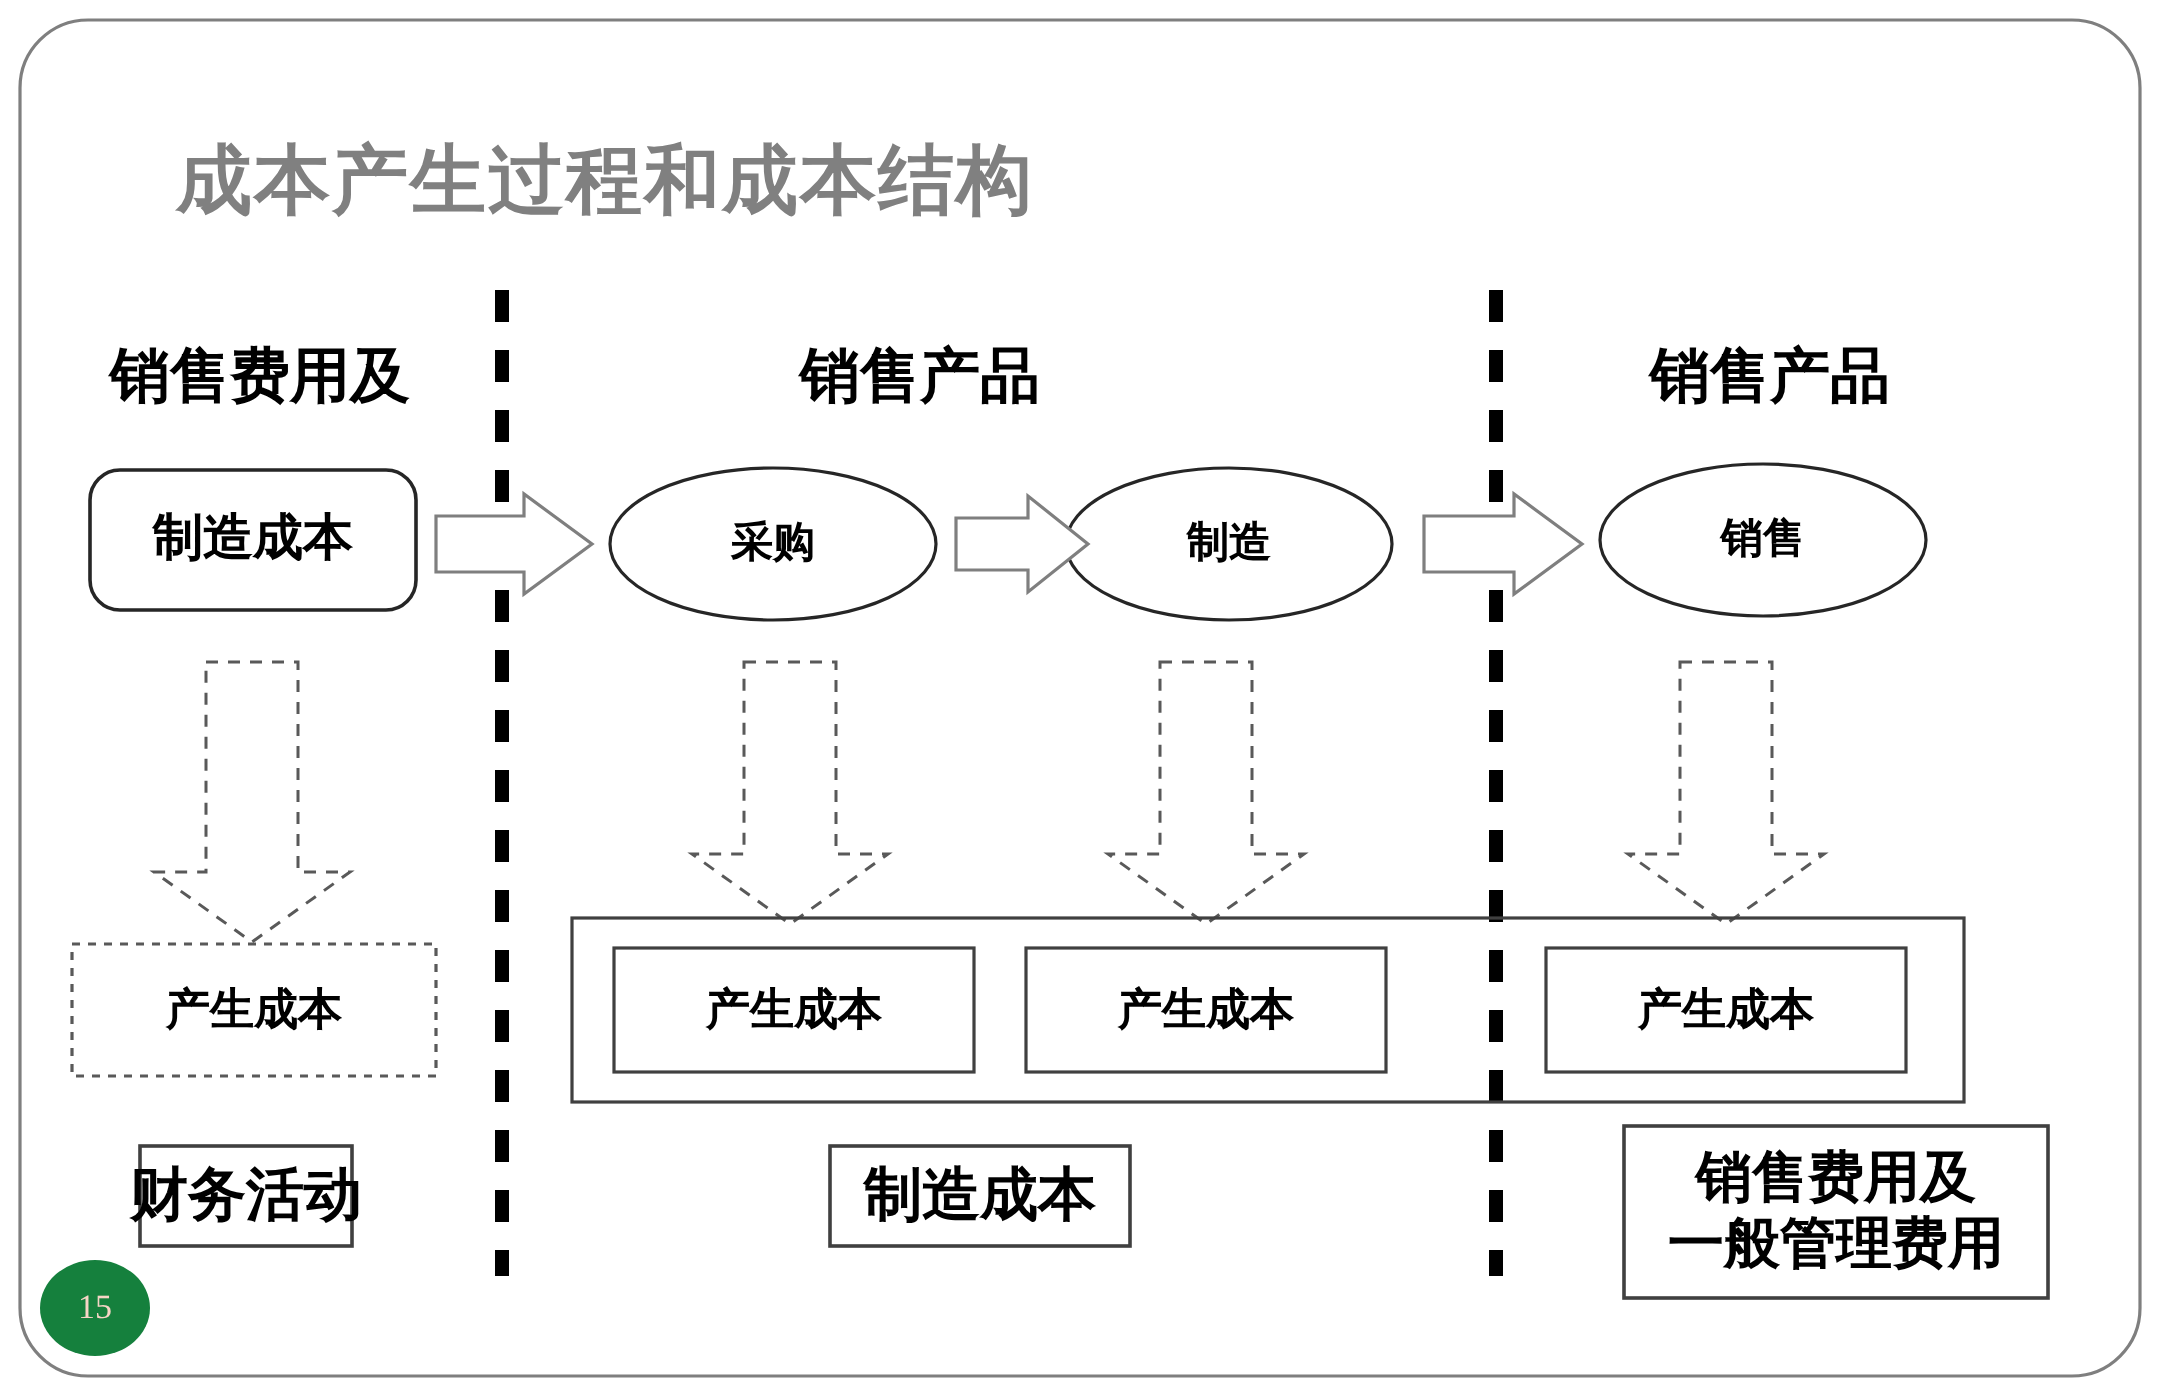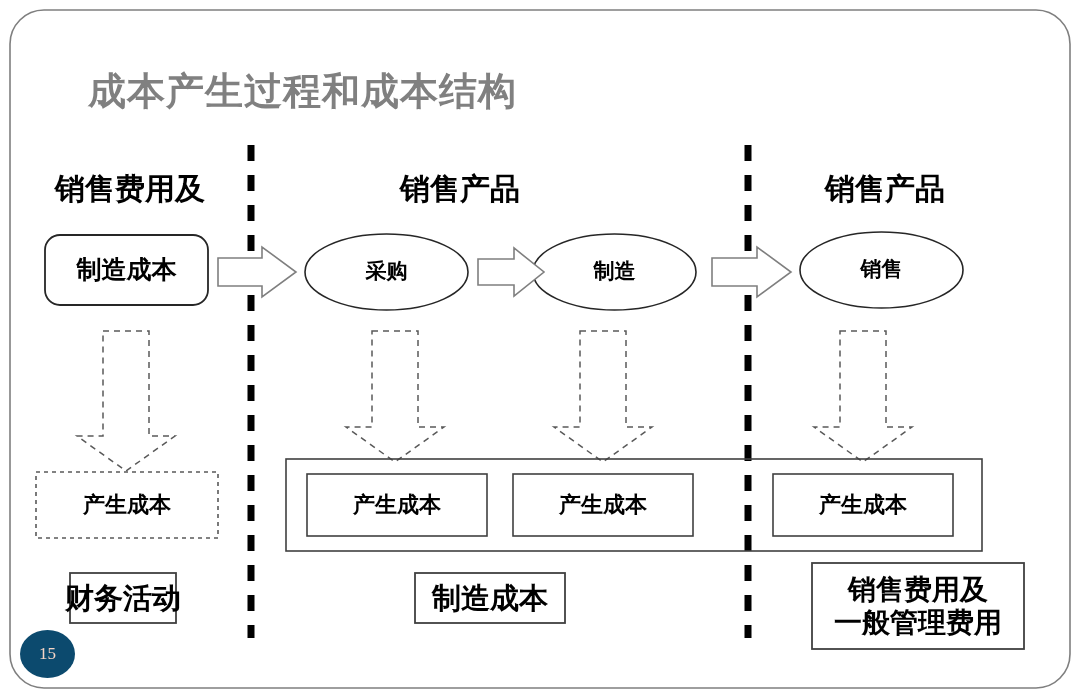--- a/index.html
+++ b/index.html
@@ -142,15 +142,15 @@
   <div class="txt cost-label" id="cost-3">产生成本</div>
   <div class="txt cost-label" id="cost-4">产生成本</div>
 
   <div class="txt footer-label" id="foot-1">财务活动</div>
   <div class="txt footer-label" id="foot-2">制造成本</div>
   <div class="txt footer-label" id="foot-3">
     <span>销售费用及</span>
     <span>一般管理费用</span>
   </div>
 
-  <div id="page-badge" style="background: #0c4a6e;">15</div>
+  <div id="page-badge" style="background: #15803d;">15</div>
 
 </div>
 
 </body></html>

